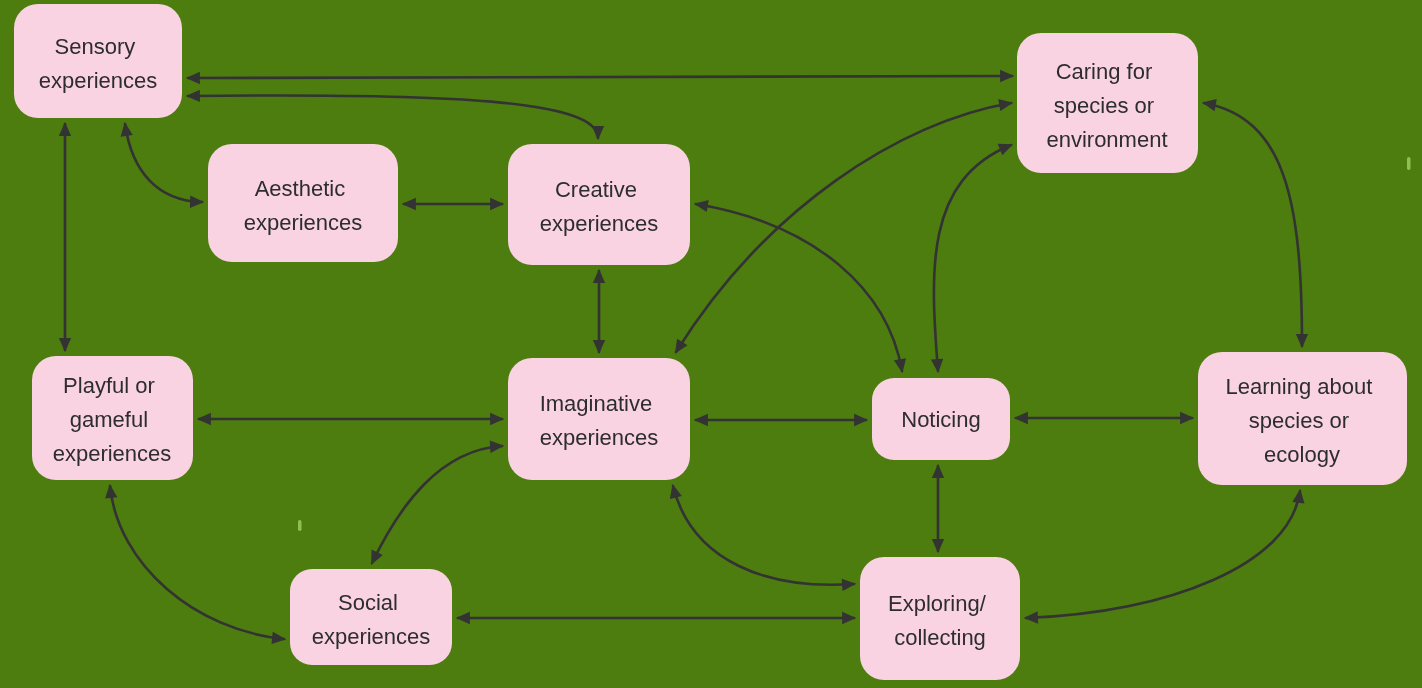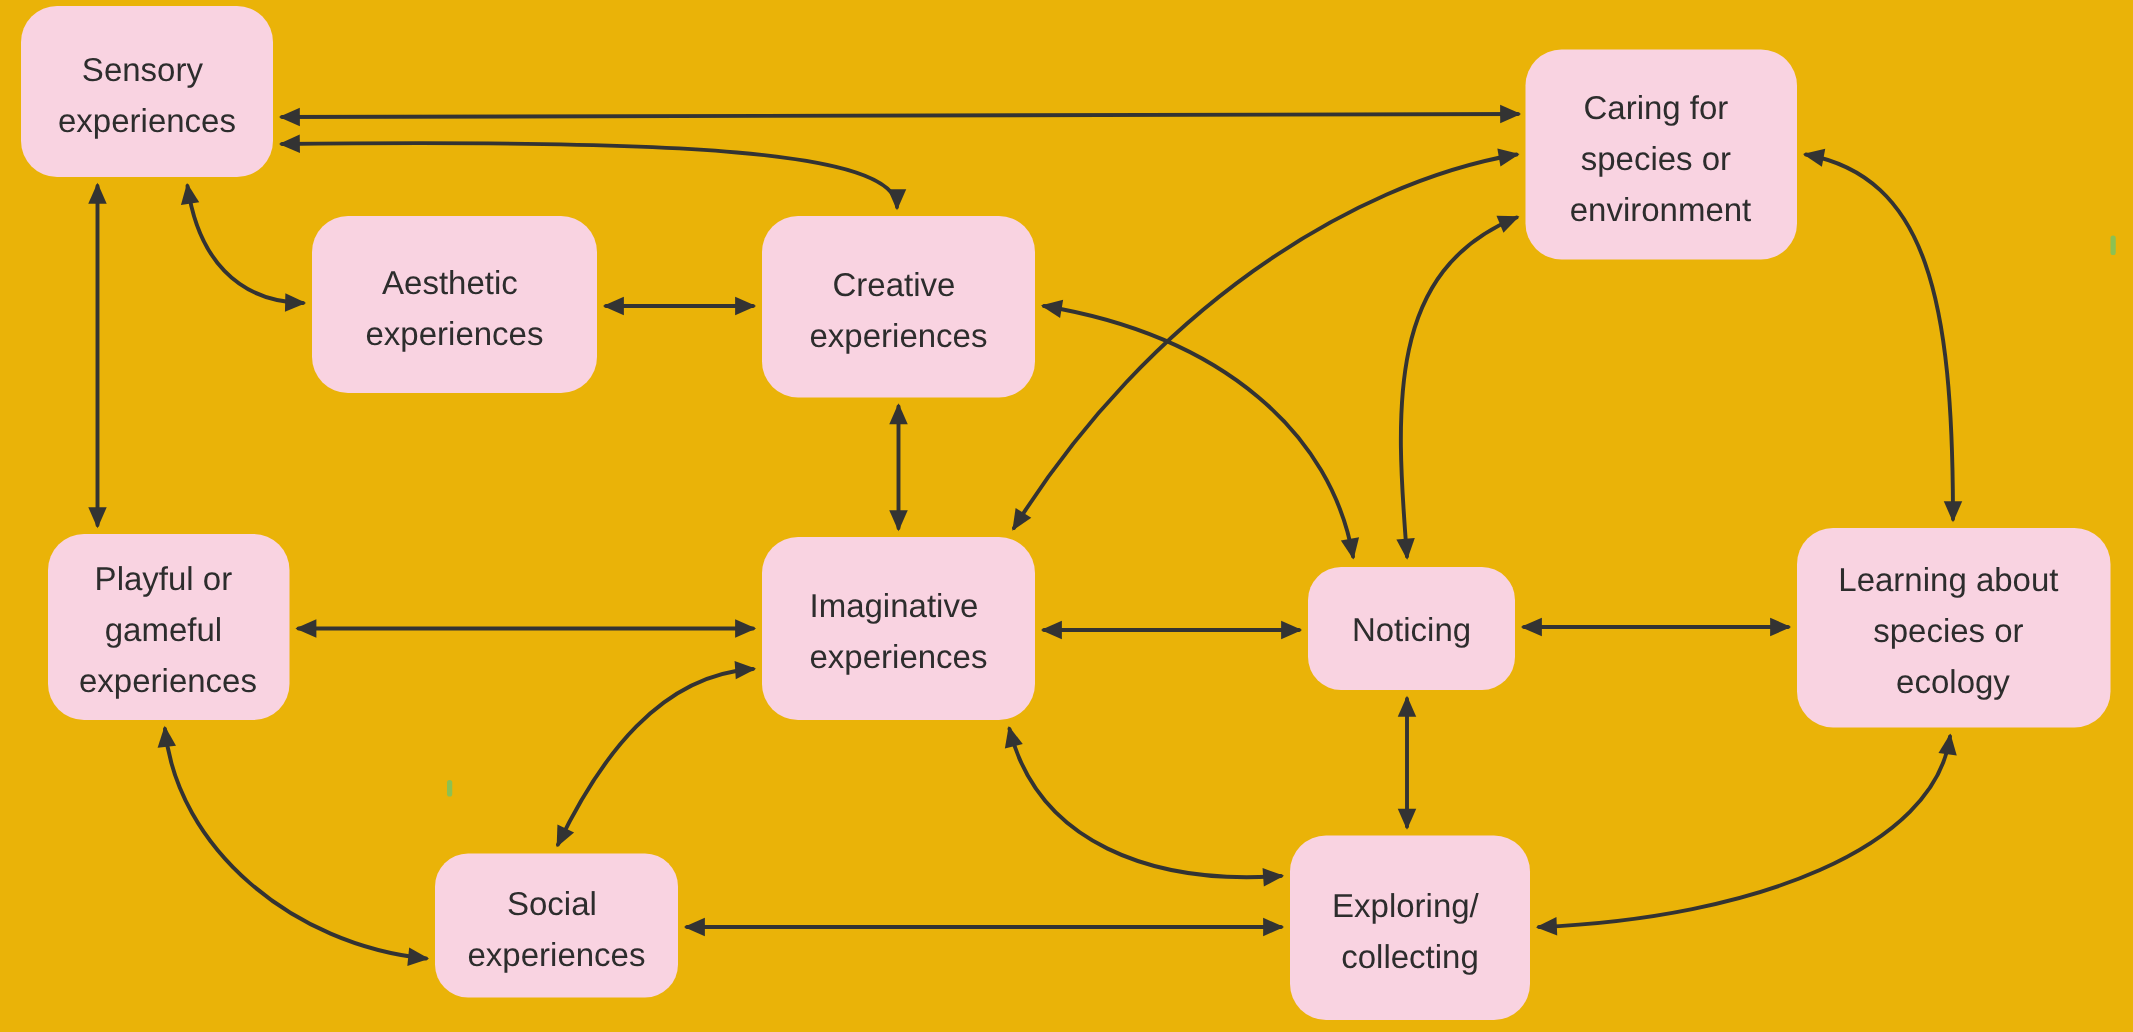--- a/index.html
+++ b/index.html
@@ -4,21 +4,21 @@
 <style>
   html, body {
     margin: 0;
     padding: 0;
     background: #ffffff;
   }
   .stage {
     width: 1422px;
     height: 688px;
     position: relative;
-    background: #eab308;
+    background: #4d7c0f;
     overflow: hidden;
   }
   svg { display: block; }
   svg text {
     font-family: "Liberation Sans", "DejaVu Sans", sans-serif;
     font-size: 22px;
     font-weight: 400;
   }
 </style>
 </head>

